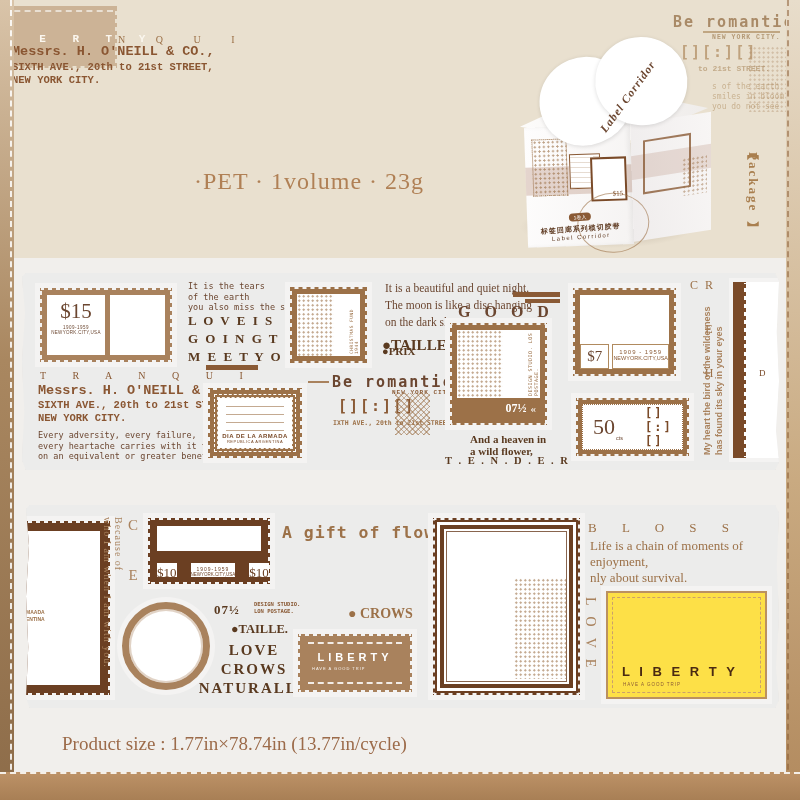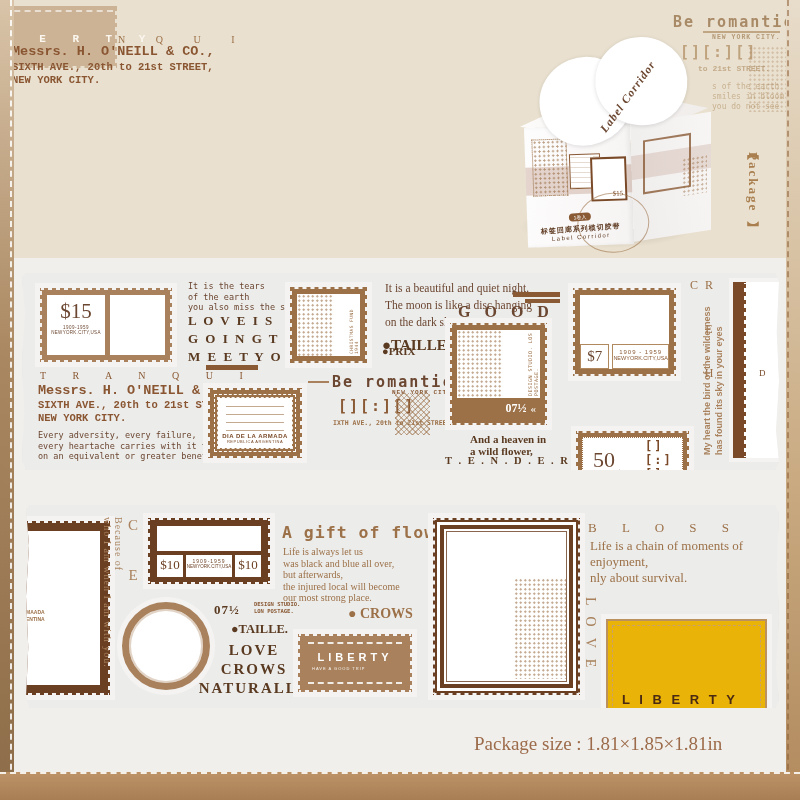--- a/index.html
+++ b/index.html
@@ -151,38 +151,38 @@
   .s1-cheer{left:664px;top:5px;height:132px;font-size:12px;letter-spacing:8px;color:#9c7148;}
   .s1-stamp7{left:551px;top:15px;width:103px;height:88px;}
   .s7-in{position:absolute;inset:7px;background:#fff;}
   .s7-row{position:absolute;left:7px;right:7px;bottom:7px;height:25px;display:flex;gap:3px;}
   .s7-a{width:32px;border:1px solid #b08a5e;color:#6b4630;font-size:15px;text-align:center;line-height:23px;}
   .s7-b{flex:1;border:1px solid #b08a5e;color:#8a5a35;text-align:center;padding-top:4px;}
   .s7-b .y{font-size:6px;letter-spacing:1px;}
   .s7-b .c{font-size:5.5px;}
   .s1-wild{left:679px;top:10px;height:172px;font-size:9px;line-height:12px;font-weight:bold;color:#a9825d;
      font-family:"Liberation Sans",sans-serif;}
-  .s1-cts{left:554px;top:125px;width:113px;height:58px;margin-top:33px;}
+  .s1-cts{left:554px;top:125px;width:113px;height:58px;}
   .cts-in{position:absolute;inset:6px;background:#fff;border:1px dotted #9c7148;display:flex;align-items:center;
      padding-left:10px;box-sizing:border-box;color:#6b4630;}
   .cts-v{font-size:22px;line-height:22px;}
   .cts-u{font-size:5.5px;align-self:flex-end;margin:0 0 8px 1px;}
   .cts-b{font-size:12px;font-weight:bold;letter-spacing:2px;margin-left:22px;color:#7a4a28;}
   .s1-partial{left:711px;top:9px;width:52px;height:176px;background:#fff;box-shadow:0 0 0 4px #f4f3f2;}
   .s1-partial .edge{position:absolute;left:0;top:0;bottom:0;width:13px;background:#7a4a28;}
   .s1-partial .d{position:absolute;left:26px;top:86px;font-size:9px;color:#7a4a28;}
   
   .s2-partial{left:-12px;top:16px;width:96px;height:174px;}
   .s2p-in{position:absolute;inset:10px;background:#fff;}
   .s2p-t{position:absolute;left:2px;top:78px;font-size:5px;font-weight:bold;line-height:7px;color:#9c7148;}
   .s2-because{left:76px;top:12px;height:180px;font-size:10px;color:#a9825d;letter-spacing:1px;}
   .s2-nice{left:98px;top:12px;height:120px;font-size:15px;letter-spacing:9px;color:#a9825d;}
   .s2-stamp10{left:122px;top:13px;width:122px;height:66px;}
   .s10-top{position:absolute;left:9px;right:9px;top:8px;height:25px;background:#fff;}
-  .s10-row{position:absolute;left:9px;right:9px;bottom:7px;height:22px;display:flex;gap:3px;}
+  .s10-row{position:absolute;left:9px;right:9px;bottom:7px;height:14px;display:flex;gap:14px;}
   .s10-c{background:#fff;color:#6b3f22;text-align:center;}
   .s10-a,.s10-d{width:26px;font-size:13px;line-height:20px;}
   .s10-b{flex:1;padding-top:3px;}
   .s10-b .y{font-size:5px;letter-spacing:1px;}
   .s10-b .c{font-size:4.5px;}
   .s2-circle{left:96px;top:97px;width:74px;height:74px;border-radius:50%;border:7px solid #a9825d;
      background:#fff;box-shadow:0 0 0 5px #f4f3f2,inset 0 0 0 2px rgba(169,130,93,.35);}
   .s2-ratio{left:188px;top:97px;font-size:13px;font-weight:bold;color:#5a3a20;letter-spacing:1px;}
   .s2-design2{left:228px;top:96px;font-size:5.5px;line-height:7px;font-weight:bold;color:#8a5a35;}
   .s2-taille{left:205px;top:117px;font-size:12.5px;font-weight:bold;color:#5a3a20;}
@@ -197,22 +197,22 @@
      letter-spacing:4px;color:#fff;font-family:"Liberation Sans",sans-serif;}
   .ls-s{position:absolute;left:14px;top:32px;font-size:4px;letter-spacing:1px;color:rgba(255,255,255,.9);}
   .s2-ornate{left:407px;top:13px;width:147px;height:177px;}
   .orn-white{position:absolute;inset:4px;background:#fff;}
   .orn-frame{position:absolute;inset:7px;border:4px solid #6b3f22;
      box-shadow:inset 0 0 0 2px #fff,inset 0 0 0 3px rgba(107,63,34,.8);}
   .orn-dots{position:absolute;left:55%;top:34%;right:9%;bottom:9%;}
   .s2-bloss{left:562px;top:15px;font-size:13px;letter-spacing:11px;color:#9c7148;}
   .s2-blosstext{left:564px;top:33px;font-size:13px;line-height:16px;color:#9c7148;}
   .s2-love{left:556px;top:92px;height:106px;font-size:14px;letter-spacing:11px;color:#a9825d;}
-  .s2-lib2{left:580px;top:86px;width:157px;height:104px;background:#eab308;border:2px solid #bb9160;
-     box-shadow:0 0 0 5px #f4f3f2;margin-top:28px;}
+  .s2-lib2{left:580px;top:86px;width:157px;height:104px;background:#fde047;border:2px solid #bb9160;
+     box-shadow:0 0 0 5px #f4f3f2;}
   .lib2-in{position:absolute;inset:4px;border:1px dashed #caa06b;}
   .lib2-t{position:absolute;left:14px;bottom:18px;font-size:13px;font-weight:bold;letter-spacing:3px;
      color:#4a2a12;font-family:"Liberation Sans",sans-serif;}
   .lib2-s{position:absolute;left:15px;bottom:10px;font-size:4.5px;letter-spacing:1px;color:#8a5a35;}
   
   .f-product{left:62px;top:733px;font-size:19px;color:#9c6b4a;}
   .f-package{left:474px;top:733px;font-size:19px;color:#9c6b4a;}
 </style>
 </head>
 <body>
@@ -234,20 +234,21 @@
   <div class="abs hdr-berom tw">Be romantic</div>
   <div class="abs hdr-bline"></div>
   <div class="abs hdr-becity slab">NEW YORK CITY.</div>
   <div class="abs hdr-brackets tw">[][:][]</div>
   <div class="abs hdr-frag-street slab">to 21st STREET.</div>
   <div class="abs hdr-frags tw pre">s of the earth
 smiles in bloom
 you do not see</div>
   <div class="abs hdr-dots dots"></div>
 
+  <div class="abs subtitle">·PET · 1volume · 23g</div>
   <div class="abs pkg-vert vd">【Package】</div>
 
   <div class="abs box">
     <div class="abs box-shadow"></div>
     <div class="abs box-topface"></div>
     <div class="abs box-right">
       <div class="abs br-band"></div>
       <div class="abs br-stamp"></div>
       <div class="abs br-dots dots"></div>
     </div>
@@ -424,25 +425,20 @@
     </div>
     <div class="abs s2-circle"></div>
     <div class="abs s2-ratio sf">07½</div>
     <div class="abs s2-design2 tw pre">DESIGN STUDIO.
 LON POSTAGE.</div>
     <div class="abs s2-taille sf">●TAILLE.</div>
     <div class="abs s2-lovecrows sf pre">LOVE
 CROWS
 NATURALLY</div>
     <div class="abs s2-gift tw">A gift of flowers</div>
-    <div class="abs s2-gifttext sf pre">Life is always let us
-was black and blue all over,
-but afterwards,
-the injured local will become
-our most strong place.</div>
     <div class="abs s2-nuance sf">● CROWS</div>
     <div class="abs stamp brn1 s2-libsolid">
       <i class="pe t"></i>
         <i class="pe b"></i>
       <i class="pe l"></i>
         <i class="pe r"></i>
       <i class="ls-dash" style="top:8px"></i>
       <i class="ls-dash" style="bottom:8px"></i>
       <div class="ls-t">LIBERTY</div>
       <div class="ls-s sans">HAVE A GOOD TRIP</div>
@@ -461,21 +457,21 @@
 enjoyment,
 nly about survival.</div>
     <div class="abs s2-love vd sf">LOVE</div>
     <div class="abs s2-lib2">
       <div class="lib2-in"></div>
       <div class="lib2-t">L I B E R T Y</div>
       <div class="lib2-s sans">HAVE A GOOD TRIP</div>
     </div>
   </div>
 
-  <div class="abs f-package">Package size : 1.81×1.85×1.81in</div>
+  <div class="abs f-product">Product size : 1.77in×78.74in (13.77in/cycle)</div>
 
   <div class="abs frame-left">
       <i></i>
     </div>
   <div class="abs frame-right" style="background:linear-gradient(180deg,#e8ddcb,#c9aa81 60%,#b28a5e)">
       <i></i>
     </div>
   <div class="abs frame-bottom">
       <i></i>
     </div>

